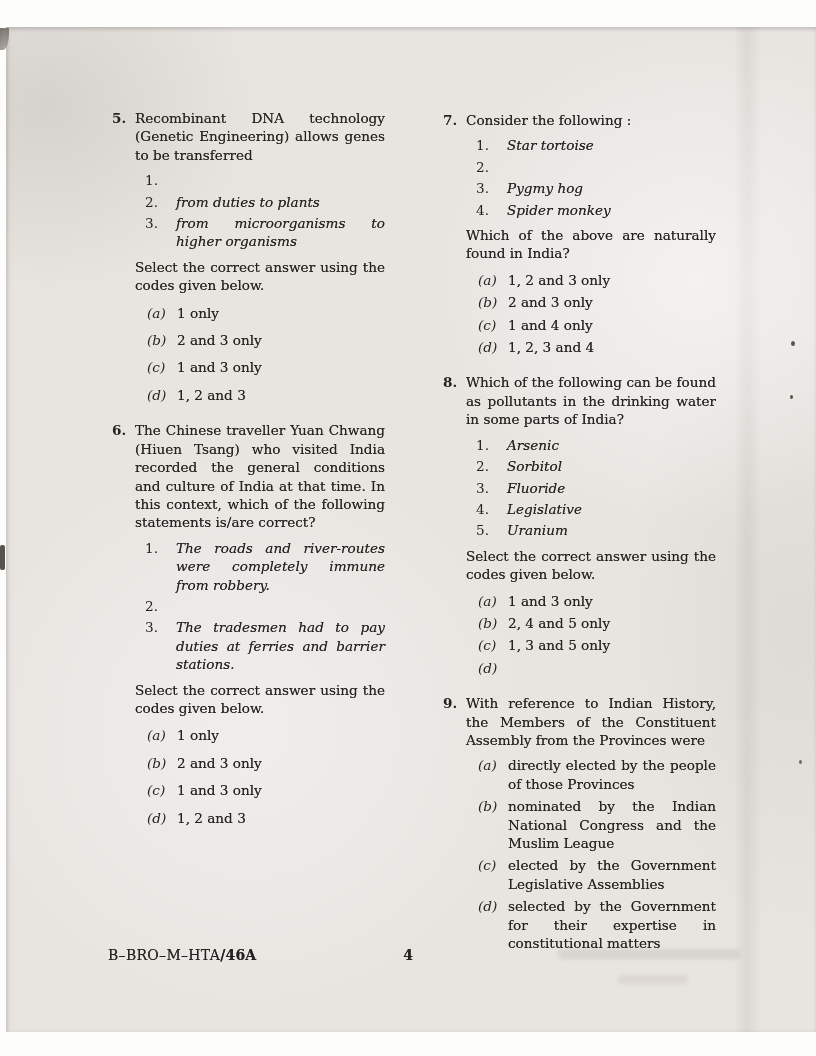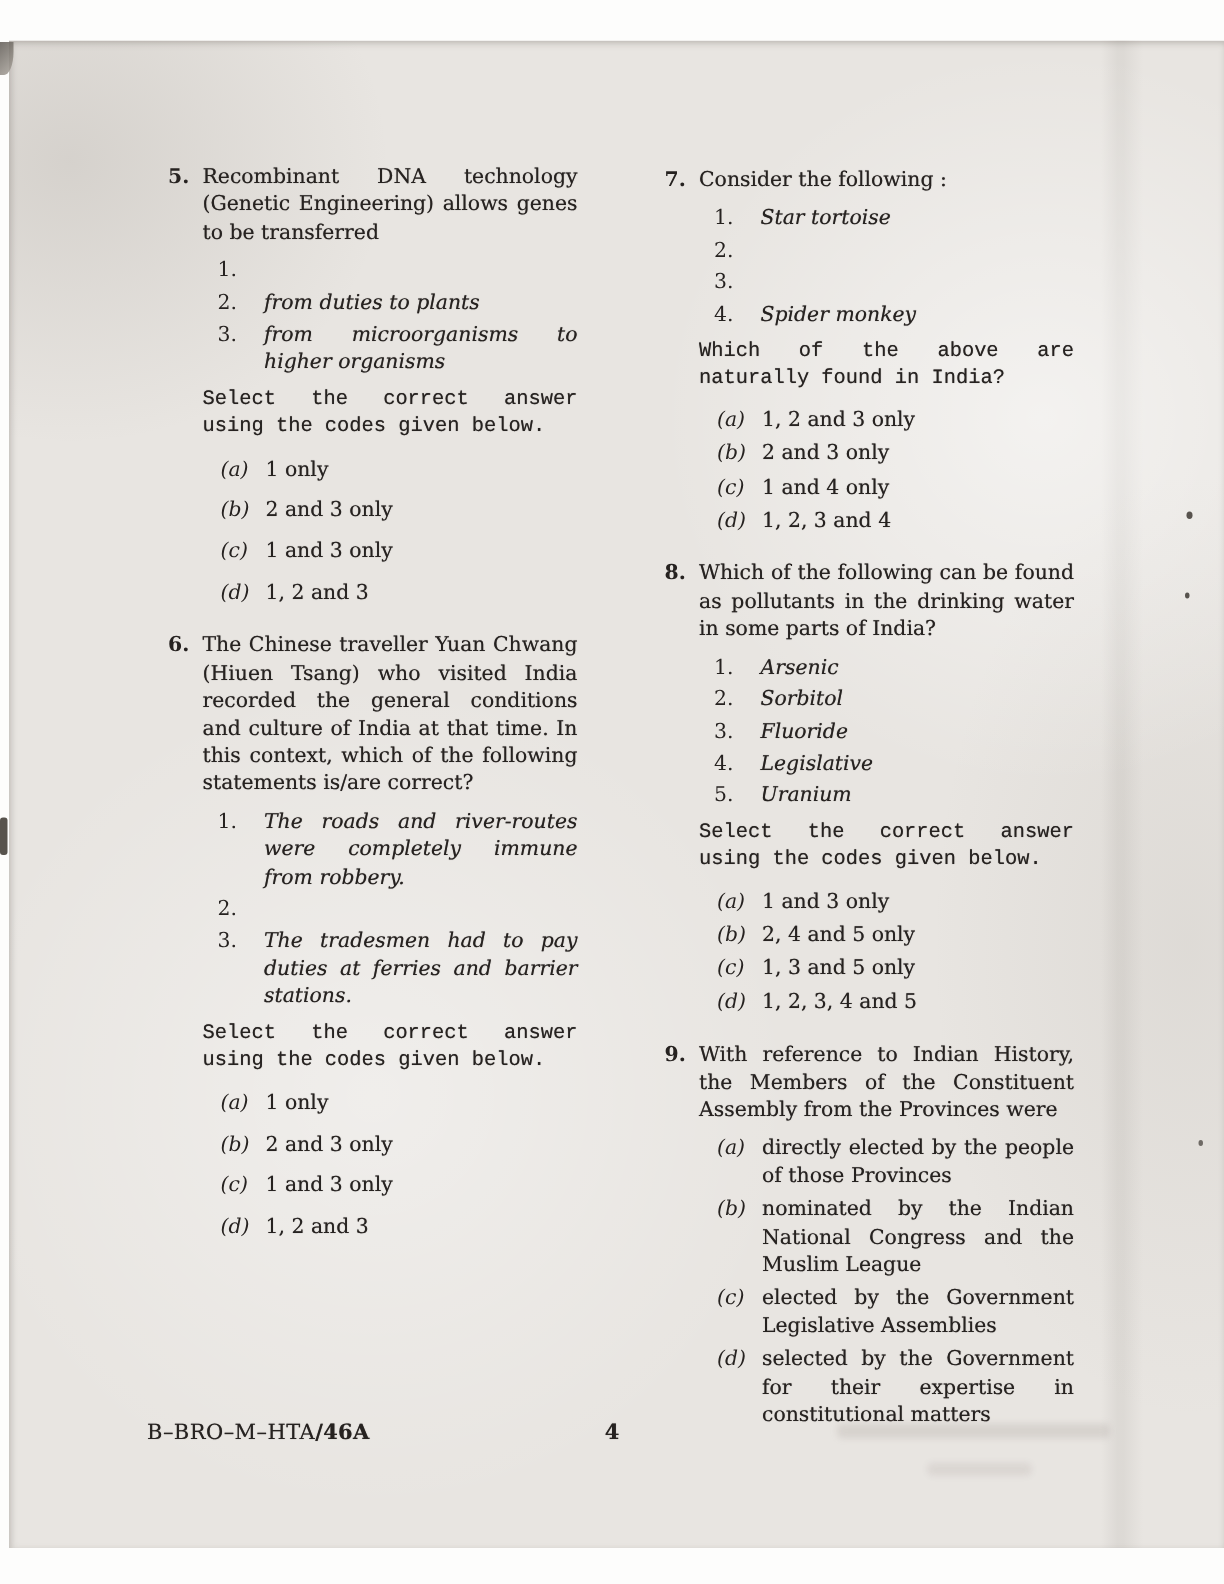--- a/index.html
+++ b/index.html
@@ -16,33 +16,33 @@
     box-shadow: inset 0 3px 4px -1px rgba(100,94,87,.28), inset 3px 0 4px -1px rgba(100,94,87,.18);}
   .col{position:absolute;width:273px;font-size:13.6px;line-height:18.4px;}
   .col-left{left:106px;top:82px;}
   .col-right{left:437px;top:84px;}
   .question{display:flex;margin-bottom:17px;}
   .qnum{width:23px;flex:none;font-weight:bold;}
   .qbody{flex:1;min-width:0;}
   .para{text-align:justify;margin:0;
         text-shadow:0 0 .5px rgba(38,34,32,.65);}
   .intro{margin-bottom:7px;}
-  .mid{margin:7px 0 8px 0;font-family:Liberation Mono, monospace;}
+  .mid{margin:7px 0 8px 0;}
   .sublist{margin-bottom:2px;}
   .item{display:flex;margin-left:10px;margin-top:3px;}
   .inum{width:31px;flex:none;}
   .itext{flex:1;min-width:0;font-style:italic;}
   .options{margin-top:2px;}
   .opt{display:flex;margin-left:12px;}
   .col-left .opt{margin-top:9px;}
   .col-right .opt{margin-top:4px;}
   .olet{width:30px;flex:none;font-style:italic;}
   .otext{flex:1;min-width:0;}
   .footer{position:absolute;left:0;top:920px;width:100%;font-size:14px;}
-  .footer .code{position:absolute;left:92px;letter-spacing:.3px;
+  .footer .code{position:absolute;left:102px;letter-spacing:.3px;
         text-shadow:0 0 .5px rgba(38,34,32,.65);}
   .footer .code b{letter-spacing:.2px;}
   .footer .pagenum{position:absolute;left:394px;width:16px;text-align:center;font-weight:bold;
         text-shadow:0 0 .5px rgba(38,34,32,.65);}
   
   .corner-mark{position:absolute;left:0;top:28px;width:9px;height:22px;
      background:linear-gradient(135deg,#5e5953,#aaa49c);border-radius:0 0 70% 0;opacity:.85;}
   .edge-tick{position:absolute;left:0;top:545px;width:5px;height:25px;background:#46413b;
      border-radius:2px;filter:blur(.4px);opacity:.9;}
   .speck{position:absolute;width:4px;height:5px;border-radius:50%;background:#3d3833;opacity:.85;}
@@ -143,20 +143,21 @@
           <div class="sublist">
             <div class="item">
               <span class="inum">1.</span>
               <div class="para itext">Star tortoise</div>
             </div>
             <div class="item">
               <span class="inum">2.</span>
             </div>
             <div class="item">
               <span class="inum">3.</span>
+              <div class="para itext">Pygmy hog</div>
             </div>
             <div class="item">
               <span class="inum">4.</span>
               <div class="para itext">Spider monkey</div>
             </div>
           </div>
           <p class="para mid">Which of the above are naturally found in India?</p>
           <div class="options">
             <div class="opt">
               <span class="olet">(a)</span>
@@ -212,21 +213,20 @@
             <div class="opt">
               <span class="olet">(b)</span>
               <div class="para otext">2, 4 and 5 only</div>
             </div>
             <div class="opt">
               <span class="olet">(c)</span>
               <div class="para otext">1, 3 and 5 only</div>
             </div>
             <div class="opt">
               <span class="olet">(d)</span>
-              <div class="para otext">1, 2, 3, 4 and 5</div>
             </div>
           </div>
         </div>
       </div>
       <div class="question">
         <span class="qnum">9.</span>
         <div class="qbody">
           <p class="para intro">With reference to Indian History, the Members of the Constituent Assembly from the Provinces were</p>
           <div class="options">
             <div class="opt">

